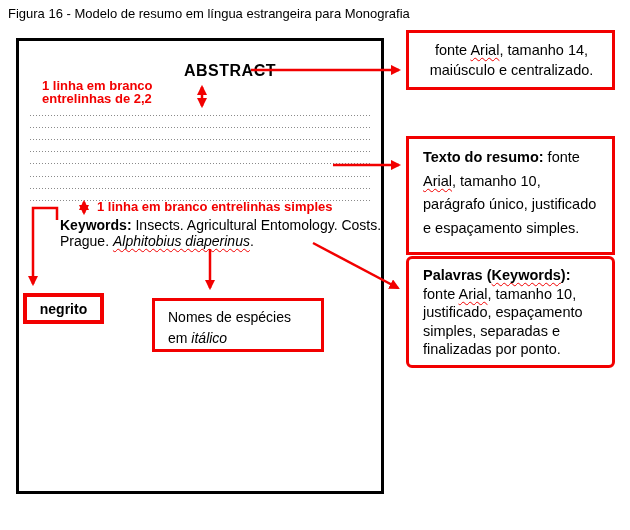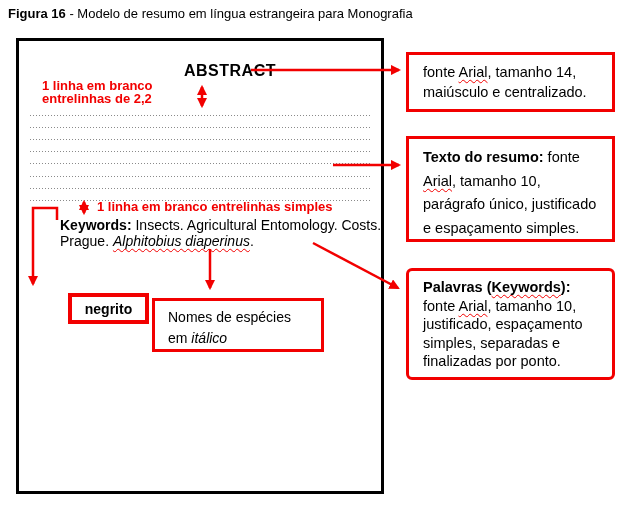--- a/index.html
+++ b/index.html
@@ -3,45 +3,45 @@
 <meta charset="utf-8">
 <style>
   html,body{margin:0;padding:0;background:#fff;}
   .page{
     position:relative;width:630px;height:530px;background:#fff;overflow:hidden;
     font-family:"Liberation Sans",sans-serif;color:#000;
   }
   .abs{position:absolute;}
   
   .caption{left:8px;top:6px;font-size:13px;}
-  .caption b{font-weight:bold;}
+  .caption b{font-weight:normal;}
   
   .main-box{left:16px;top:38px;width:368px;height:456px;border:3px solid #000;box-sizing:border-box;}
   .abstract-title{left:0;top:21px;width:100%;text-align:center;font-weight:bold;font-size:16px;letter-spacing:.5px;padding-left:30px;}
   .red-note{color:#f20000;font-weight:bold;font-size:13px;line-height:13px;white-space:nowrap;}
   .note-top{left:23px;top:38px;}
   .note-mid{left:78px;top:159px;}
   .dotline{position:absolute;left:11px;width:342px;height:1px;
     background-image:repeating-linear-gradient(90deg,#8a8a8a 0 1px,transparent 1px 3px);}
   .kw{left:12px;top:177px;width:340px;font-size:14px;line-height:15.5px;padding-left:29px;}
   .kw b{font-weight:bold;}
   .sq{text-decoration-line:underline;text-decoration-style:wavy;text-decoration-color:#f20000;
       text-decoration-thickness:1px;text-underline-offset:2px;text-decoration-skip-ink:none;}
   
   .redbox{border:3px solid #f20000;box-sizing:border-box;background:#fff;}
   .negrito-box{left:4px;top:252px;width:81px;height:31px;border-width:4px;
-    display:flex;align-items:center;justify-content:center;font-weight:bold;font-size:14px;margin-left:45px;}
+    display:flex;align-items:center;justify-content:center;font-weight:bold;font-size:14px;}
   .species-box{left:133px;top:257px;width:172px;height:54px;padding:6px 0 0 13px;
     font-size:14px;line-height:21px;}
   
   .note-box{left:406px;width:209px;padding:7px 12px 0 14px;font-size:14.5px;}
   .note-box b{font-weight:bold;}
-  .note1{top:52px;height:60px;line-height:20px;}
-  .note2{top:136px;height:106px;line-height:23.5px;}
-  .note3{top:268px;height:112px;line-height:18.5px;border-radius:6px;}
+  .note1{top:30px;height:60px;line-height:20px;text-align:center;}
+  .note2{top:136px;height:119px;line-height:23.5px;}
+  .note3{top:256px;height:112px;line-height:18.5px;border-radius:6px;}
   
   .source{left:13px;top:500px;font-size:13px;}
   
   .overlay{left:0;top:0;width:630px;height:530px;pointer-events:none;z-index:5;}
 </style>
 </head>
 <body>
 
 <div class="page">
 

